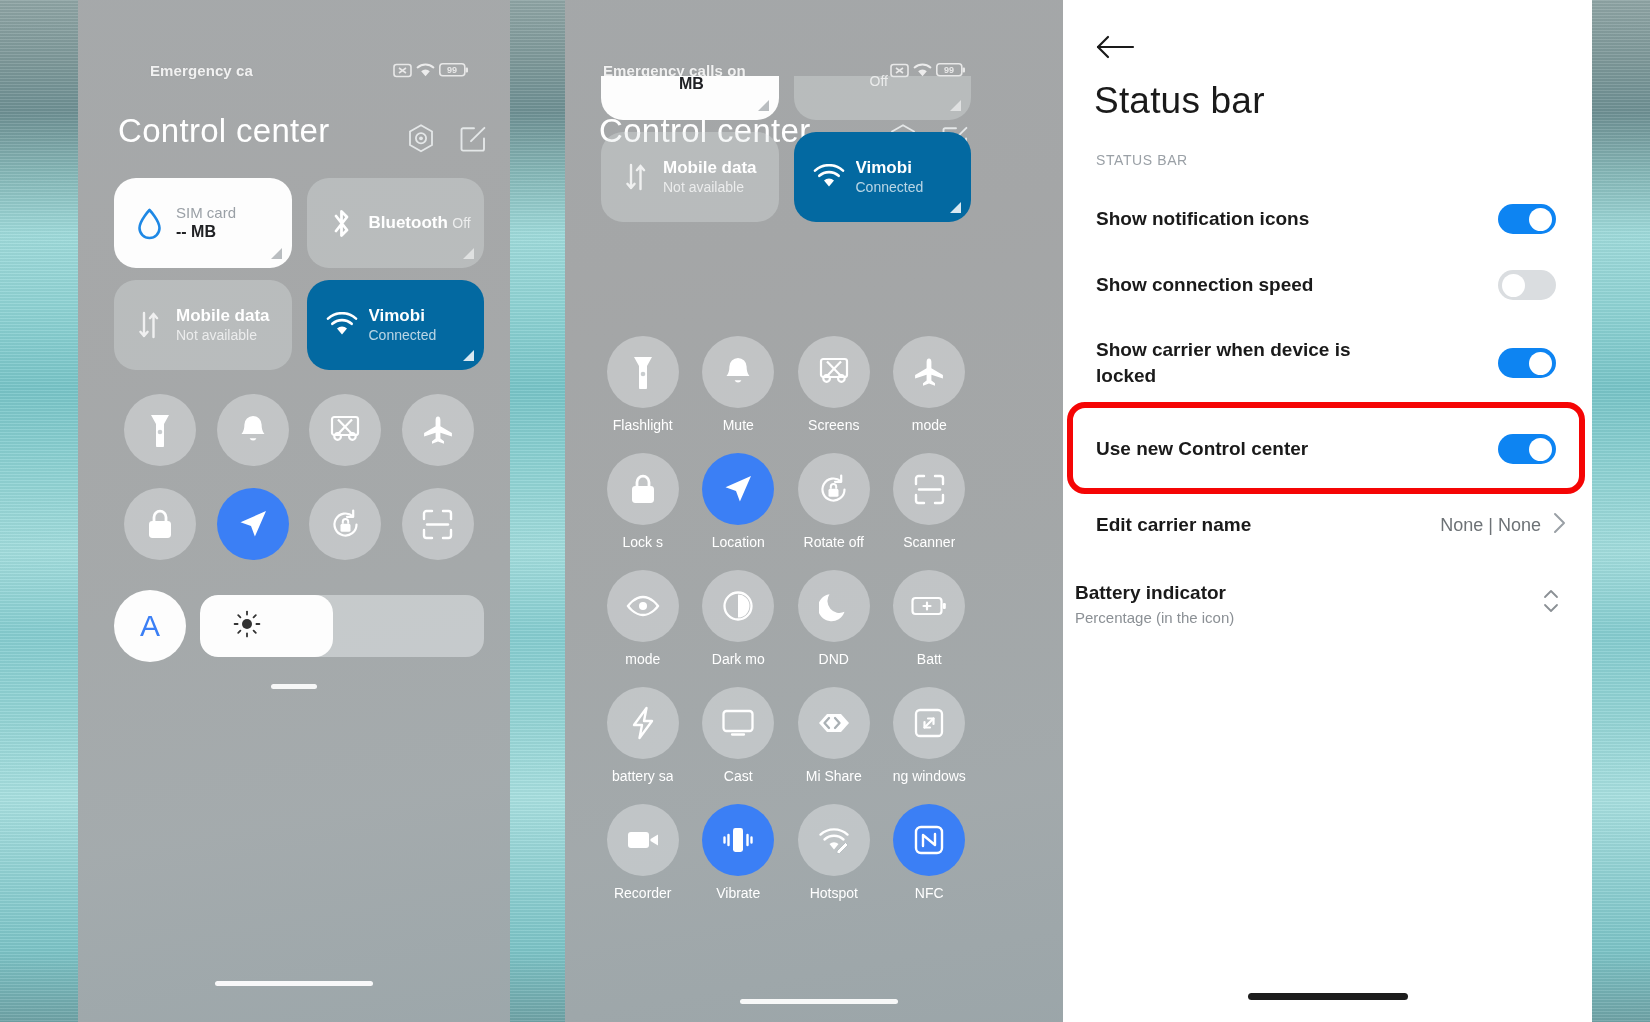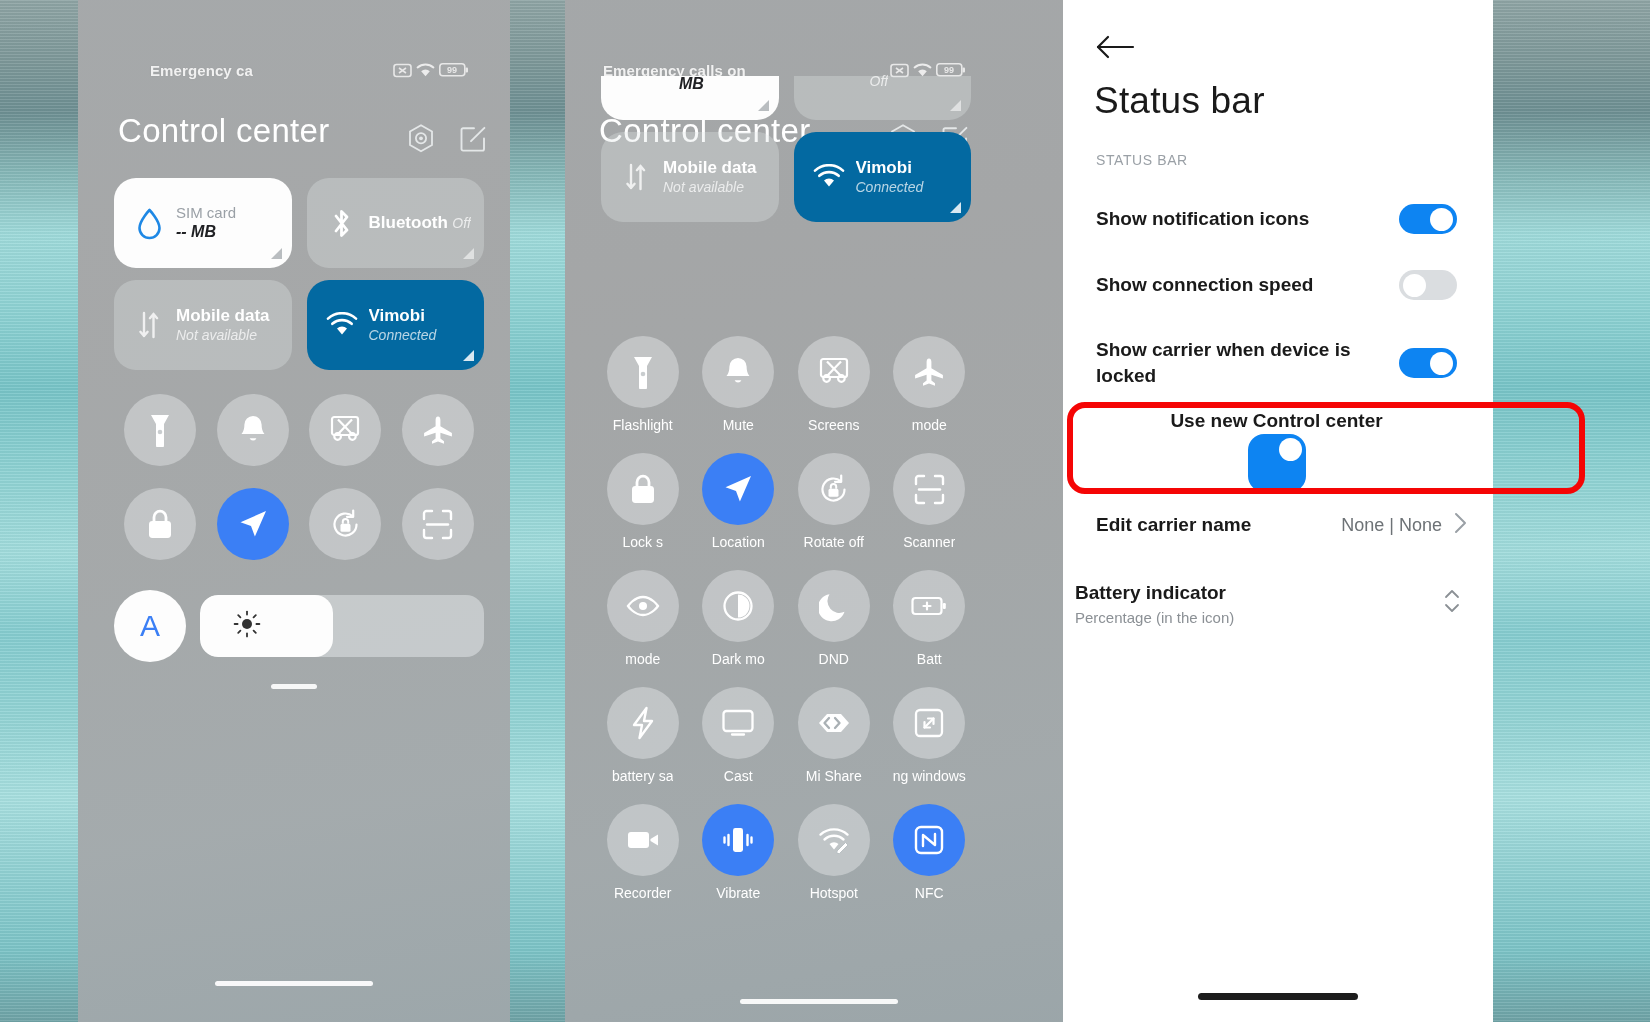--- a/index.html
+++ b/index.html
@@ -86,21 +86,21 @@
   .bt{
     width:178px;height:90px;border-radius:22px;position:relative;
     display:flex;align-items:center;padding:0 0 0 18px;box-sizing:border-box;
     background:rgba(225,230,232,0.33);
   }
   .bt.white{background:#fdfdfd;}
   .bt.blue{background:#0369a1;}
   .bt .bt-ic{width:34px;flex:0 0 34px;display:flex;align-items:center;justify-content:center;}
   .bt .bt-txt{margin-left:10px;overflow:hidden;}
   .bt .bt-t1{font-size:17px;font-weight:700;color:#fff;white-space:nowrap;line-height:1.15;}
-  .bt .bt-t2{font-size:14px;color:rgba(255,255,255,.72);white-space:nowrap;line-height:1.25;font-style:italic;}
+  .bt .bt-t2{font-size:14px;color:rgba(255,255,255,.72);white-space:nowrap;line-height:1.25;}
   .bt.white .bt-t1{color:#9aa0a6;font-weight:500;font-size:15px;}
   .bt.white .bt-t2{color:#202124;font-weight:700;font-size:16px;}
   .bt .corner{position:absolute;right:10px;bottom:9px;width:0;height:0;
               border-left:11px solid transparent;border-bottom:11px solid rgba(255,255,255,.55);}
   .bt.white .corner{border-bottom-color:#b9bdc0;}
   .bt.blue .corner{border-bottom-color:rgba(255,255,255,.85);}
 
   
   .rgrid{position:absolute;display:grid;grid-template-columns:repeat(4,1fr);}
   #panel1 .rgrid{left:36px;top:394px;width:370px;row-gap:22px;}
@@ -123,21 +123,21 @@
   .brsun{position:absolute;left:33px;top:50%;transform:translateY(-50%);}
 
   .homebar{position:absolute;bottom:0;left:50%;transform:translateX(-50%);
            width:158px;height:5px;border-radius:3px;background:rgba(255,255,255,.92);}
   #panel1 .homebar{bottom:36px;}
   #panel2 .homebar{bottom:18px;}
   .handle{position:absolute;left:50%;transform:translateX(-50%);top:684px;
           width:46px;height:5px;border-radius:3px;background:rgba(255,255,255,.9);}
 
   
-  #panel3{left:1063px;width:430px;background:#ffffff;}
+  #panel3{left:1063px;width:529px;background:#ffffff;}
   .back-btn{position:absolute;left:32px;top:30px;width:44px;height:34px;
             display:flex;align-items:center;}
   .st-title{position:absolute;left:31px;top:80px;font-size:37px;font-weight:300;
             color:#1a1a1a;letter-spacing:.2px;}
   .st-section{position:absolute;left:33px;top:152px;font-size:14px;color:#9aa0a6;
               letter-spacing:.6px;}
   .st-list{position:absolute;left:0;top:186px;width:100%;}
   .st-row{position:relative;display:flex;align-items:center;justify-content:space-between;
           padding:0 36px 0 33px;box-sizing:border-box;min-height:66px;}
   .st-row .st-lbl{font-size:19px;font-weight:700;color:#1a1a1a;line-height:1.38;
@@ -692,21 +692,21 @@
         </div>
     </div>
 
     <div class="st-row" style="height:90px;">
       <div class="st-lbl" style="max-width:290px;">Show carrier when device is locked</div>
       <div class="sw on">
           <span class="knob"></span>
         </div>
     </div>
 
-    <div class="st-row" style="height:82px;flex-direction:column;">
+    <div class="st-row" style="height:82px;">
       <div class="st-lbl">Use new Control center</div>
       <div class="sw on">
           <span class="knob"></span>
         </div>
     </div>
 
     <div class="st-row" style="height:70px;padding-right:26px;">
       <div class="st-lbl">Edit carrier name</div>
       <div class="st-val">
         <span>None | None</span>

